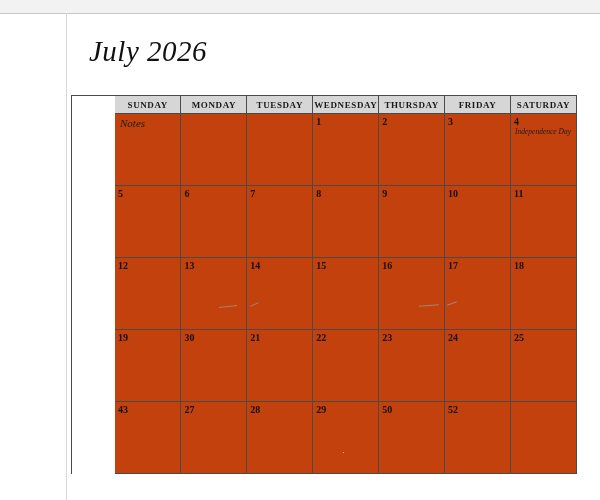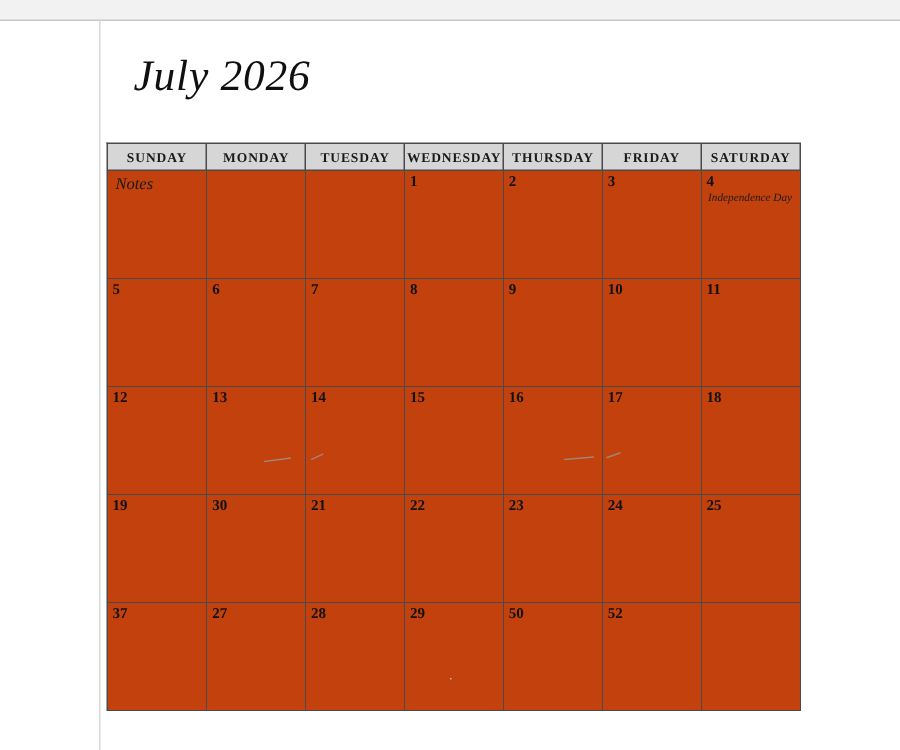--- a/index.html
+++ b/index.html
@@ -63,20 +63,21 @@
   }
 
   .grid {
     position: absolute;
     top: 82px;
     left: 4px;
     width: 462px;
     border-left: 1px solid #4a4a4a;
     border-top: 1px solid #4a4a4a;
     border-collapse: collapse;
+    padding-left: 43px;
   }
 
   table.cal {
     border-collapse: collapse;
     width: 462px;
     table-layout: fixed;
   }
 
   table.cal th {
     background: #d6d6d6;
@@ -272,21 +273,21 @@
             <td>
               <span class="daynum">24</span>
             </td>
             <td>
               <span class="daynum">25</span>
             </td>
           </tr>
 
           <tr>
             <td>
-              <span class="daynum">37</span>
+              <span class="daynum">43</span>
             </td>
             <td>
               <span class="daynum">27</span>
             </td>
             <td>
               <span class="daynum">28</span>
             </td>
             <td>
               <span class="daynum">29</span>
               <span class="speck" style="top:50px;left:30px;"></span>

